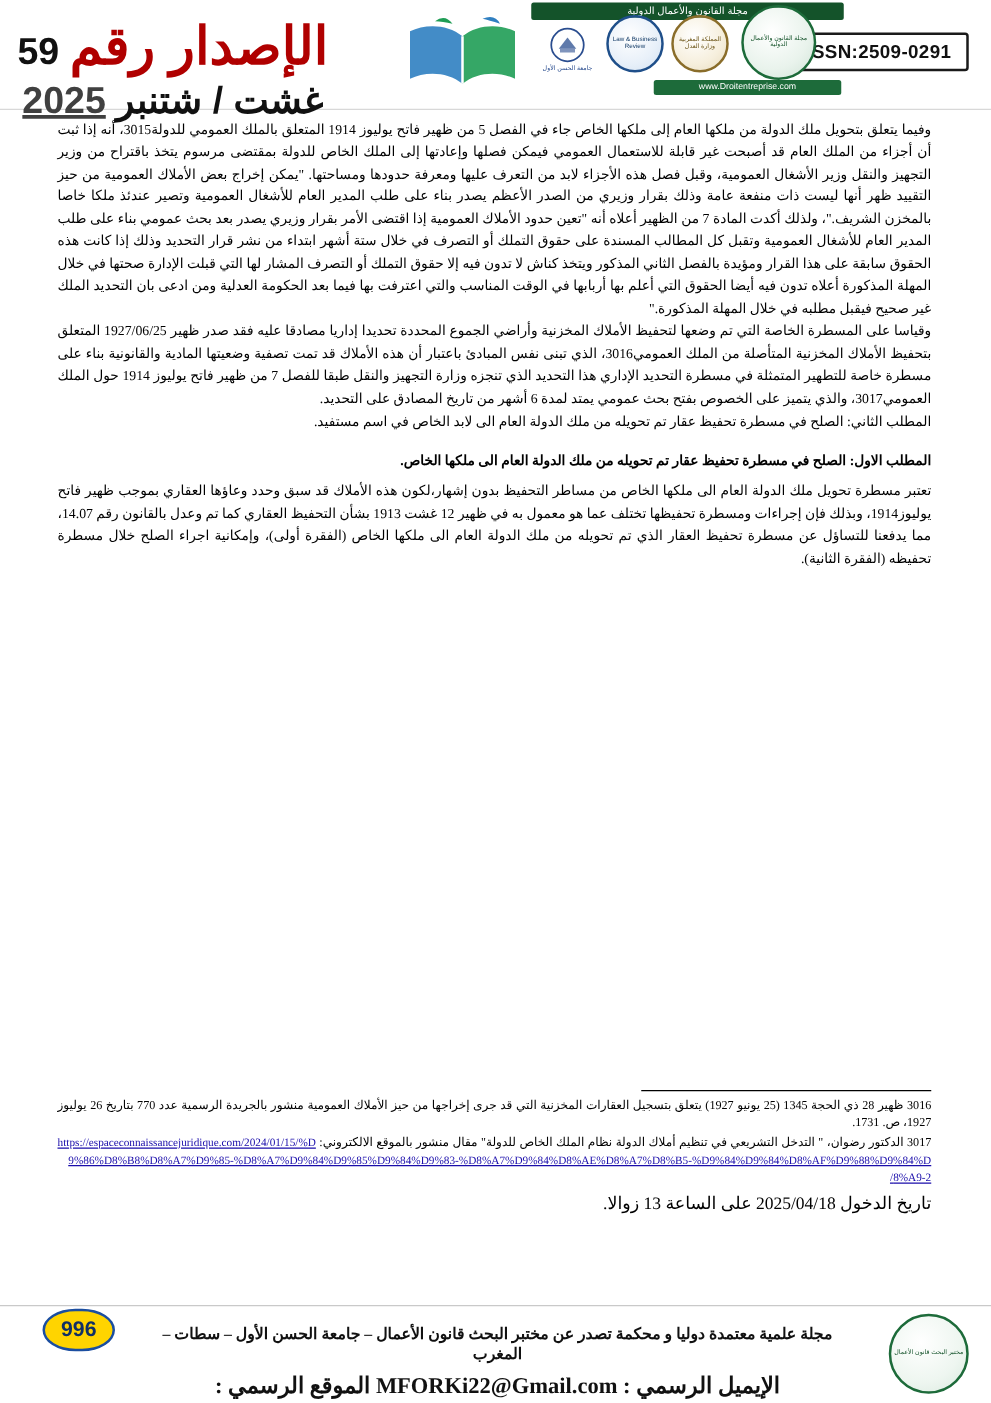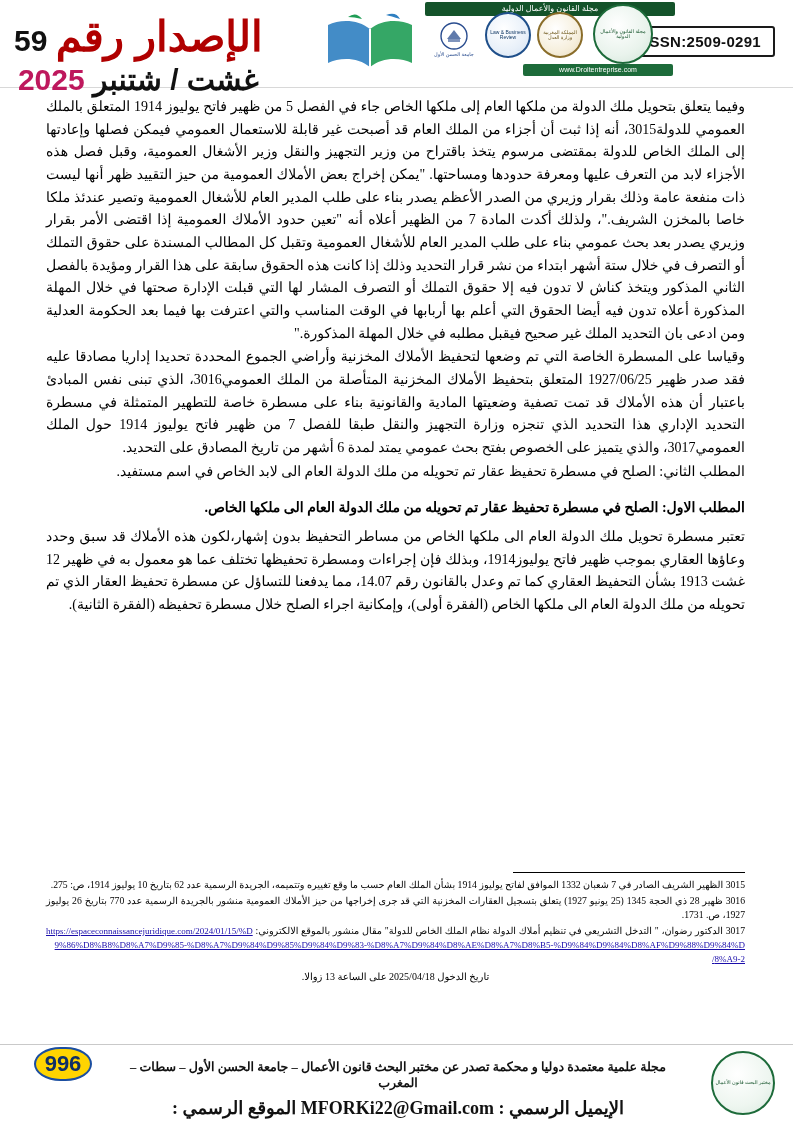--- a/index.html
+++ b/index.html
@@ -131,30 +131,30 @@
     letter-spacing: -1px;
   }
   .issue-line2 {
     font-family: "Liberation Sans", sans-serif;
     font-weight: bold;
     font-size: 30px;
     color: #111;
     margin-top: 2px;
     white-space: nowrap;
   }
-  .issue-line2 .year { color: #be185d; }
+  .issue-line2 .year { color: #404040; text-decoration: underline; }
 
   
   .page-body {
     position: absolute;
     top: 96px;
     right: 48px;
     left: 46px;
     text-align: justify;
-    font-size: 14px;
+    font-size: 11px;
     line-height: 1.62;
   }
   .para {
     margin: 0 0 1px 0;
     text-align: justify;
     text-justify: inter-word;
   }
   .heading-bold {
     font-weight: bold;
     margin: 14px 0 6px 0;
@@ -181,23 +181,23 @@
   }
   .fn a, .fn .url {
     color: #1a0dab;
     text-decoration: underline;
     word-break: break-all;
     direction: ltr;
     display: inline;
     font-size: 9px;
   }
   .fn-date {
-    text-align: center;
+    text-align: right;
     margin-top: 4px;
-    font-size: 10px;
+    font-size: 14px;
   }
 
   
   .footer {
     position: absolute;
     bottom: 0;
     right: 0;
     left: 0;
     height: 78px;
     border-top: 1px solid #c9c9c9;
@@ -228,21 +228,21 @@
     width: 58px;
     height: 34px;
     background: #ffd400;
     border: 2px solid #1b4ea0;
     border-radius: 50% / 55%;
     display: flex;
     align-items: center;
     justify-content: center;
     font-family: "Liberation Sans", sans-serif;
     font-weight: bold;
-    font-size: 22px;
+    font-size: 17px;
     color: #0f2f66;
     direction: ltr;
   }
   .footer-text {
     position: absolute;
     right: 107px;
     left: 110px;
     top: 14px;
     text-align: center;
     font-weight: bold;
@@ -315,21 +315,20 @@
 <div class="page-body">
   <p class="para">وفيما يتعلق بتحويل ملك الدولة من ملكها العام إلى ملكها الخاص جاء في الفصل 5 من ظهير فاتح يوليوز 1914 المتعلق بالملك العمومي للدولة3015، أنه إذا ثبت أن أجزاء من الملك العام قد أصبحت غير قابلة للاستعمال العمومي فيمكن فصلها وإعادتها إلى الملك الخاص للدولة بمقتضى مرسوم يتخذ باقتراح من وزير التجهيز والنقل وزير الأشغال العمومية، وقبل فصل هذه الأجزاء لابد من التعرف عليها ومعرفة حدودها ومساحتها. "يمكن إخراج بعض الأملاك العمومية من حيز التقييد ظهر أنها ليست ذات منفعة عامة وذلك بقرار وزيري من الصدر الأعظم يصدر بناء على طلب المدير العام للأشغال العمومية وتصير عندئذ ملكا خاصا بالمخزن الشريف."، ولذلك أكدت المادة 7 من الظهير أعلاه أنه "تعين حدود الأملاك العمومية إذا اقتضى الأمر بقرار وزيري يصدر بعد بحث عمومي بناء على طلب المدير العام للأشغال العمومية وتقبل كل المطالب المسندة على حقوق التملك أو التصرف في خلال ستة أشهر ابتداء من نشر قرار التحديد وذلك إذا كانت هذه الحقوق سابقة على هذا القرار ومؤيدة بالفصل الثاني المذكور ويتخذ كناش لا تدون فيه إلا حقوق التملك أو التصرف المشار لها التي قبلت الإدارة صحتها في خلال المهلة المذكورة أعلاه تدون فيه أيضا الحقوق التي أعلم بها أربابها في الوقت المناسب والتي اعترفت بها فيما بعد الحكومة العدلية ومن ادعى بان التحديد الملك غير صحيح فيقبل مطلبه في خلال المهلة المذكورة."</p>
   <p class="para">وقياسا على المسطرة الخاصة التي تم وضعها لتحفيظ الأملاك المخزنية وأراضي الجموع المحددة تحديدا إداريا مصادقا عليه فقد صدر ظهير 1927/06/25 المتعلق بتحفيظ الأملاك المخزنية المتأصلة من الملك العمومي3016، الذي تبنى نفس المبادئ باعتبار أن هذه الأملاك قد تمت تصفية وضعيتها المادية والقانونية بناء على مسطرة خاصة للتطهير المتمثلة في مسطرة التحديد الإداري هذا التحديد الذي تنجزه وزارة التجهيز والنقل طبقا للفصل 7 من ظهير فاتح يوليوز 1914 حول الملك العمومي3017، والذي يتميز على الخصوص بفتح بحث عمومي يمتد لمدة 6 أشهر من تاريخ المصادق على التحديد.</p>
   <p class="para">المطلب الثاني: الصلح في مسطرة تحفيظ عقار تم تحويله من ملك الدولة العام الى لابد الخاص في اسم مستفيد.</p>
   <p class="heading-bold">المطلب الاول: الصلح في مسطرة تحفيظ عقار تم تحويله من ملك الدولة العام الى ملكها الخاص.</p>
   <p class="para">تعتبر مسطرة تحويل ملك الدولة العام الى ملكها الخاص من مساطر التحفيظ بدون إشهار،لكون هذه الأملاك قد سبق وحدد وعاؤها العقاري بموجب ظهير فاتح يوليوز1914، وبذلك فإن إجراءات ومسطرة تحفيظها تختلف عما هو معمول به في ظهير 12 غشت 1913 بشأن التحفيظ العقاري كما تم وعدل بالقانون رقم 14.07، مما يدفعنا للتساؤل عن مسطرة تحفيظ العقار الذي تم تحويله من ملك الدولة العام الى ملكها الخاص (الفقرة أولى)، وإمكانية اجراء الصلح خلال مسطرة تحفيظه (الفقرة الثانية).</p>
 </div>
 
 <div class="footnotes">
   <div class="fn-rule"></div>
-  <p class="fn">3015 الظهير الشريف الصادر في 7 شعبان 1332 الموافق لفاتح يوليوز 1914 بشأن الملك العام حسب ما وقع تغييره وتتميمه، الجريدة الرسمية عدد 62 بتاريخ 10 يوليوز 1914، ص: 275.</p>
   <p class="fn">3016 ظهير 28 ذي الحجة 1345 (25 يونيو 1927) يتعلق بتسجيل العقارات المخزنية التي قد جرى إخراجها من حيز الأملاك العمومية منشور بالجريدة الرسمية عدد 770 بتاريخ 26 يوليوز 1927، ص. 1731.</p>
   <p class="fn">
     <span>3017 الدكتور رضوان، " التدخل التشريعي في تنظيم أملاك الدولة نظام الملك الخاص للدولة" مقال منشور بالموقع الالكتروني:</span>
     <span class="url">https://espaceconnaissancejuridique.com/2024/01/15/%D9%86%D8%B8%D8%A7%D9%85-%D8%A7%D9%84%D9%85%D9%84%D9%83-%D8%A7%D9%84%D8%AE%D8%A7%D8%B5-%D9%84%D9%84%D8%AF%D9%88%D9%84%D8%A9-2/</span>
   </p>
   <p class="fn-date">تاريخ الدخول 2025/04/18 على الساعة 13 زوالا.</p>
 </div>
 
 <div class="footer">
   <div class="footer-seal">

